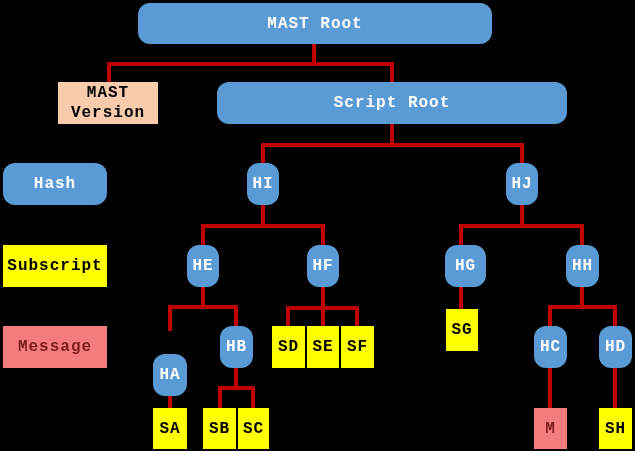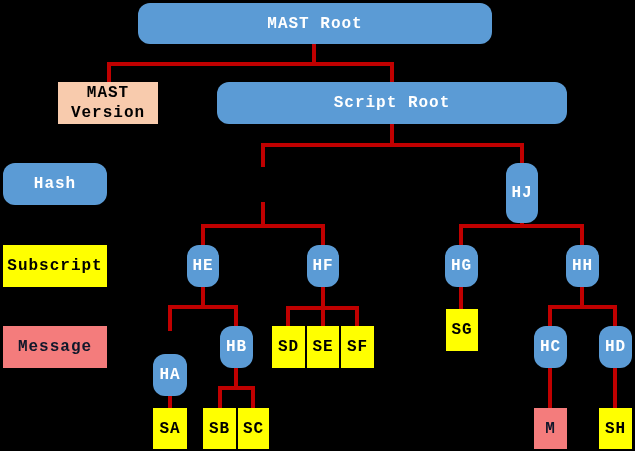--- a/index.html
+++ b/index.html
@@ -14,21 +14,21 @@
   #connectors { position:absolute; left:0; top:0; }
   .node {
     position:absolute;
     display:flex; align-items:center; justify-content:center;
     text-align:center;
     font-size:16px; letter-spacing:1px; line-height:1.25;
     box-sizing:border-box;
   }
   .hash     { background:var(--hash-fill,#5B9BD5);      color:#fff;border-radius:12px; }
   .subscript{ background:var(--subscript-fill,#FFFF00); color:#000; }
-  .message  { background:var(--message-fill,#F47C7C);   color:#0f172a; }
+  .message  { background:var(--message-fill,#F47C7C);   color:#7f1d1d; }
   .version  { background:var(--version-fill,#F8CBAD);   color:#000; }
   .version  { padding:1px 8px; }
 </style>
 </head>
 <body>
 
 <div id="canvas">
 
   <svg id="connectors" width="635" height="451" viewBox="0 0 635 451" style="stroke:var(--connector,#C00000); stroke-width:4; fill:none;">
     <path d="M314 40 V64 M107 64 H394 M109 64 V86 M392 64 V86"></path>
@@ -44,26 +44,27 @@
     <path d="M550 364 V413"></path>
     <path d="M615 364 V413"></path>
   </svg>
 
   <div class="node hash" style="left:138px; top:3px; width:354px; height:41px;">MAST Root</div>
 
   <div class="node version" style="left:58px; top:82px; width:100px; height:42px;">MAST Version</div>
   <div class="node hash" style="left:217px; top:82px; width:350px; height:42px;">Script Root</div>
 
   <div class="node hash" style="left:3px; top:163px; width:104px; height:42px;">Hash</div>
-  <div class="node hash" style="left:506px; top:163px; width:32px; height:60px;text-align:right;">HJ</div>
+  <div class="node hash" style="left:247px; top:163px; width:32px; height:42px;">HI</div>
+  <div class="node hash" style="left:506px; top:163px; width:32px; height:42px;text-align:right;">HJ</div>
 
   <div class="node subscript" style="left:3px; top:245px; width:104px; height:42px;">Subscript</div>
   <div class="node hash" style="left:187px; top:245px; width:32px; height:42px;">HE</div>
   <div class="node hash" style="left:307px; top:245px; width:32px; height:42px;text-align:center;">HF</div>
-  <div class="node hash" style="left:445px; top:245px; width:33px; height:42px;">HG</div>
+  <div class="node hash" style="left:445px; top:245px; width:41px; height:42px;">HG</div>
   <div class="node hash" style="left:566px; top:245px; width:33px; height:42px;">HH</div>
 
   <div class="node message" style="left:3px; top:326px; width:104px; height:42px;">Message</div>
   <div class="node hash" style="left:153px; top:326px; width:34px; height:42px;margin-top:28px;">HA</div>
   <div class="node hash" style="left:220px; top:326px; width:33px; height:42px;">HB</div>
   <div class="node subscript" style="left:272px; top:326px; width:33px; height:42px;">SD</div>
   <div class="node subscript" style="left:307px; top:326px; width:32px; height:42px;">SE</div>
   <div class="node subscript" style="left:341px; top:326px; width:33px; height:42px;">SF</div>
   <div class="node subscript" style="left:446px; top:309px; width:32px; height:42px;">SG</div>
   <div class="node hash" style="left:534px; top:326px; width:33px; height:42px;">HC</div>

